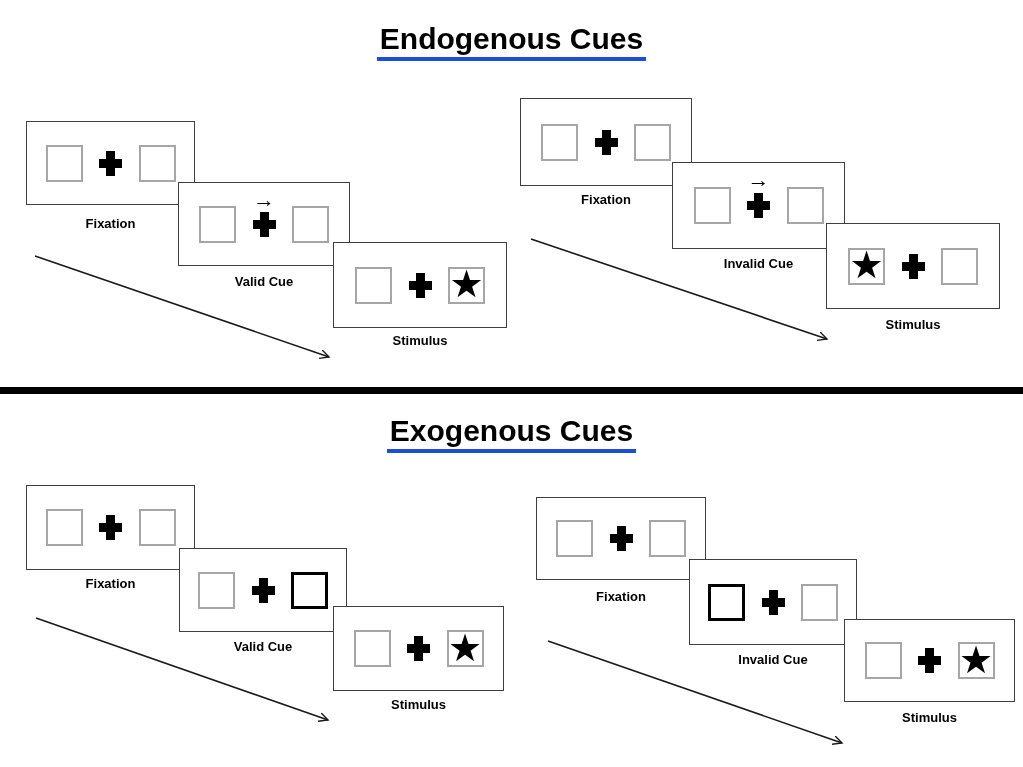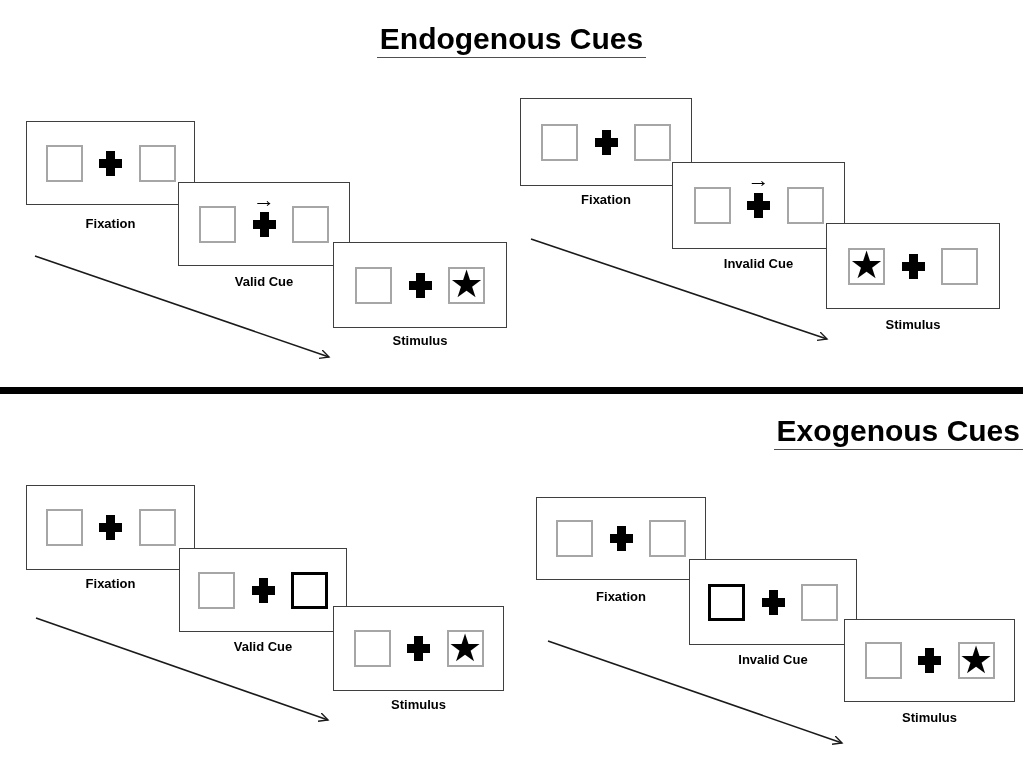--- a/index.html
+++ b/index.html
@@ -5,21 +5,21 @@
   html,body{margin:0;padding:0;background:#ffffff;}
   #canvas{
     position:relative;width:1023px;height:767px;background:#ffffff;
     font-family:"Liberation Sans",sans-serif;color:#000;overflow:hidden;
   }
   .section-title{
     position:absolute;left:0;width:100%;text-align:center;
     font-size:30px;font-weight:bold;letter-spacing:0px;
   }
   .section-title span{
-    display:inline-block;border-bottom:1px solid #1d4ed8;padding:0 3px 1px 3px;
+    display:inline-block;border-bottom:4px solid #1d4ed8;padding:0 3px 1px 3px;
   }
   .divider{position:absolute;left:0;width:1023px;height:7px;background:#000;}
   .panel{
     position:absolute;background:#fff;border:1px solid #3f3f3f;
     display:flex;align-items:center;justify-content:center;gap:13px;
     box-sizing:border-box;
   }
   .square{
     width:37px;height:37px;box-sizing:border-box;border:2px solid #a6a6a6;
     background:#fff;display:flex;align-items:center;justify-content:center;
@@ -123,21 +123,21 @@
         <div class="center">
           <span class="plus"></span>
         </div>
         <div class="square"></div>
       </div>
     <div class="plabel" style="left:826px;top:317px;width:174px">Stimulus</div>
   </div>
 
   <div class="divider" style="top:387px;"></div>
 
-  <div class="section-title" style="top:414px;text-align:right;">
+  <div class="section-title" style="top:414px;">
     <span>Exogenous Cues</span>
   </div>
 
   <div>
     <div class="panel" style="left:26px;top:485px;width:169px;height:85px">
         <div class="square"></div>
         <div class="center">
           <span class="plus"></span>
         </div>
         <div class="square"></div>

